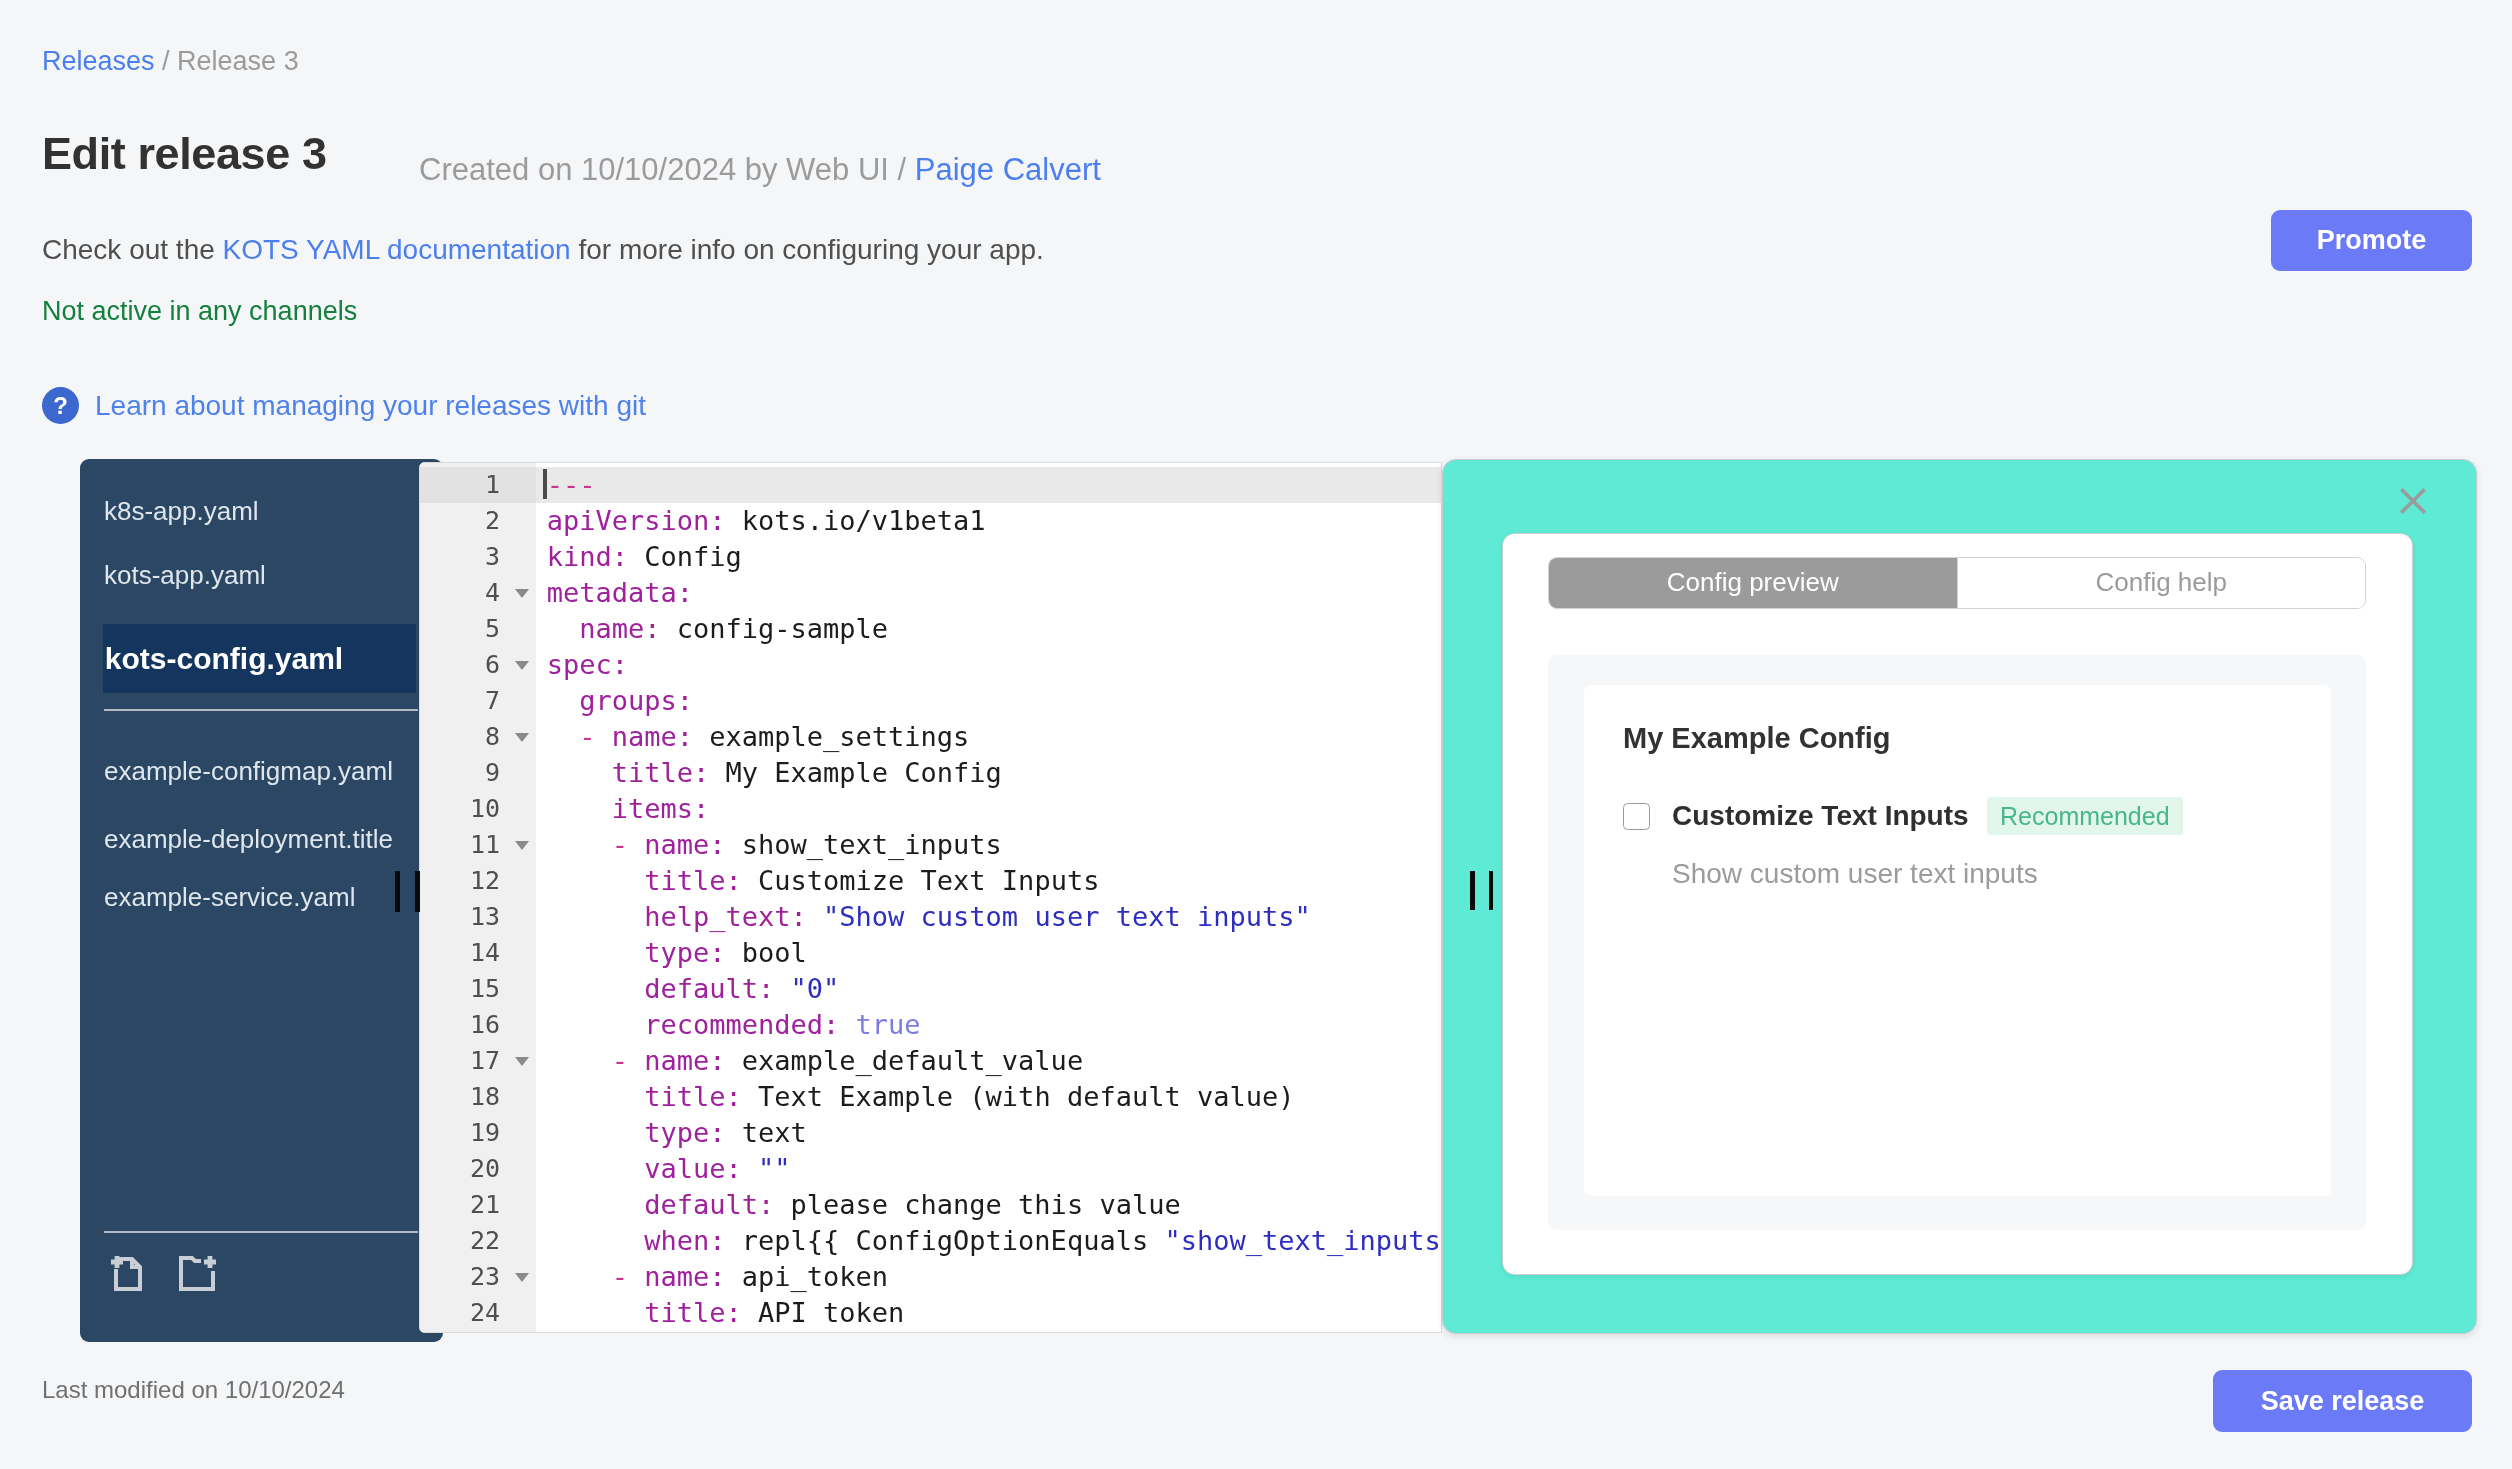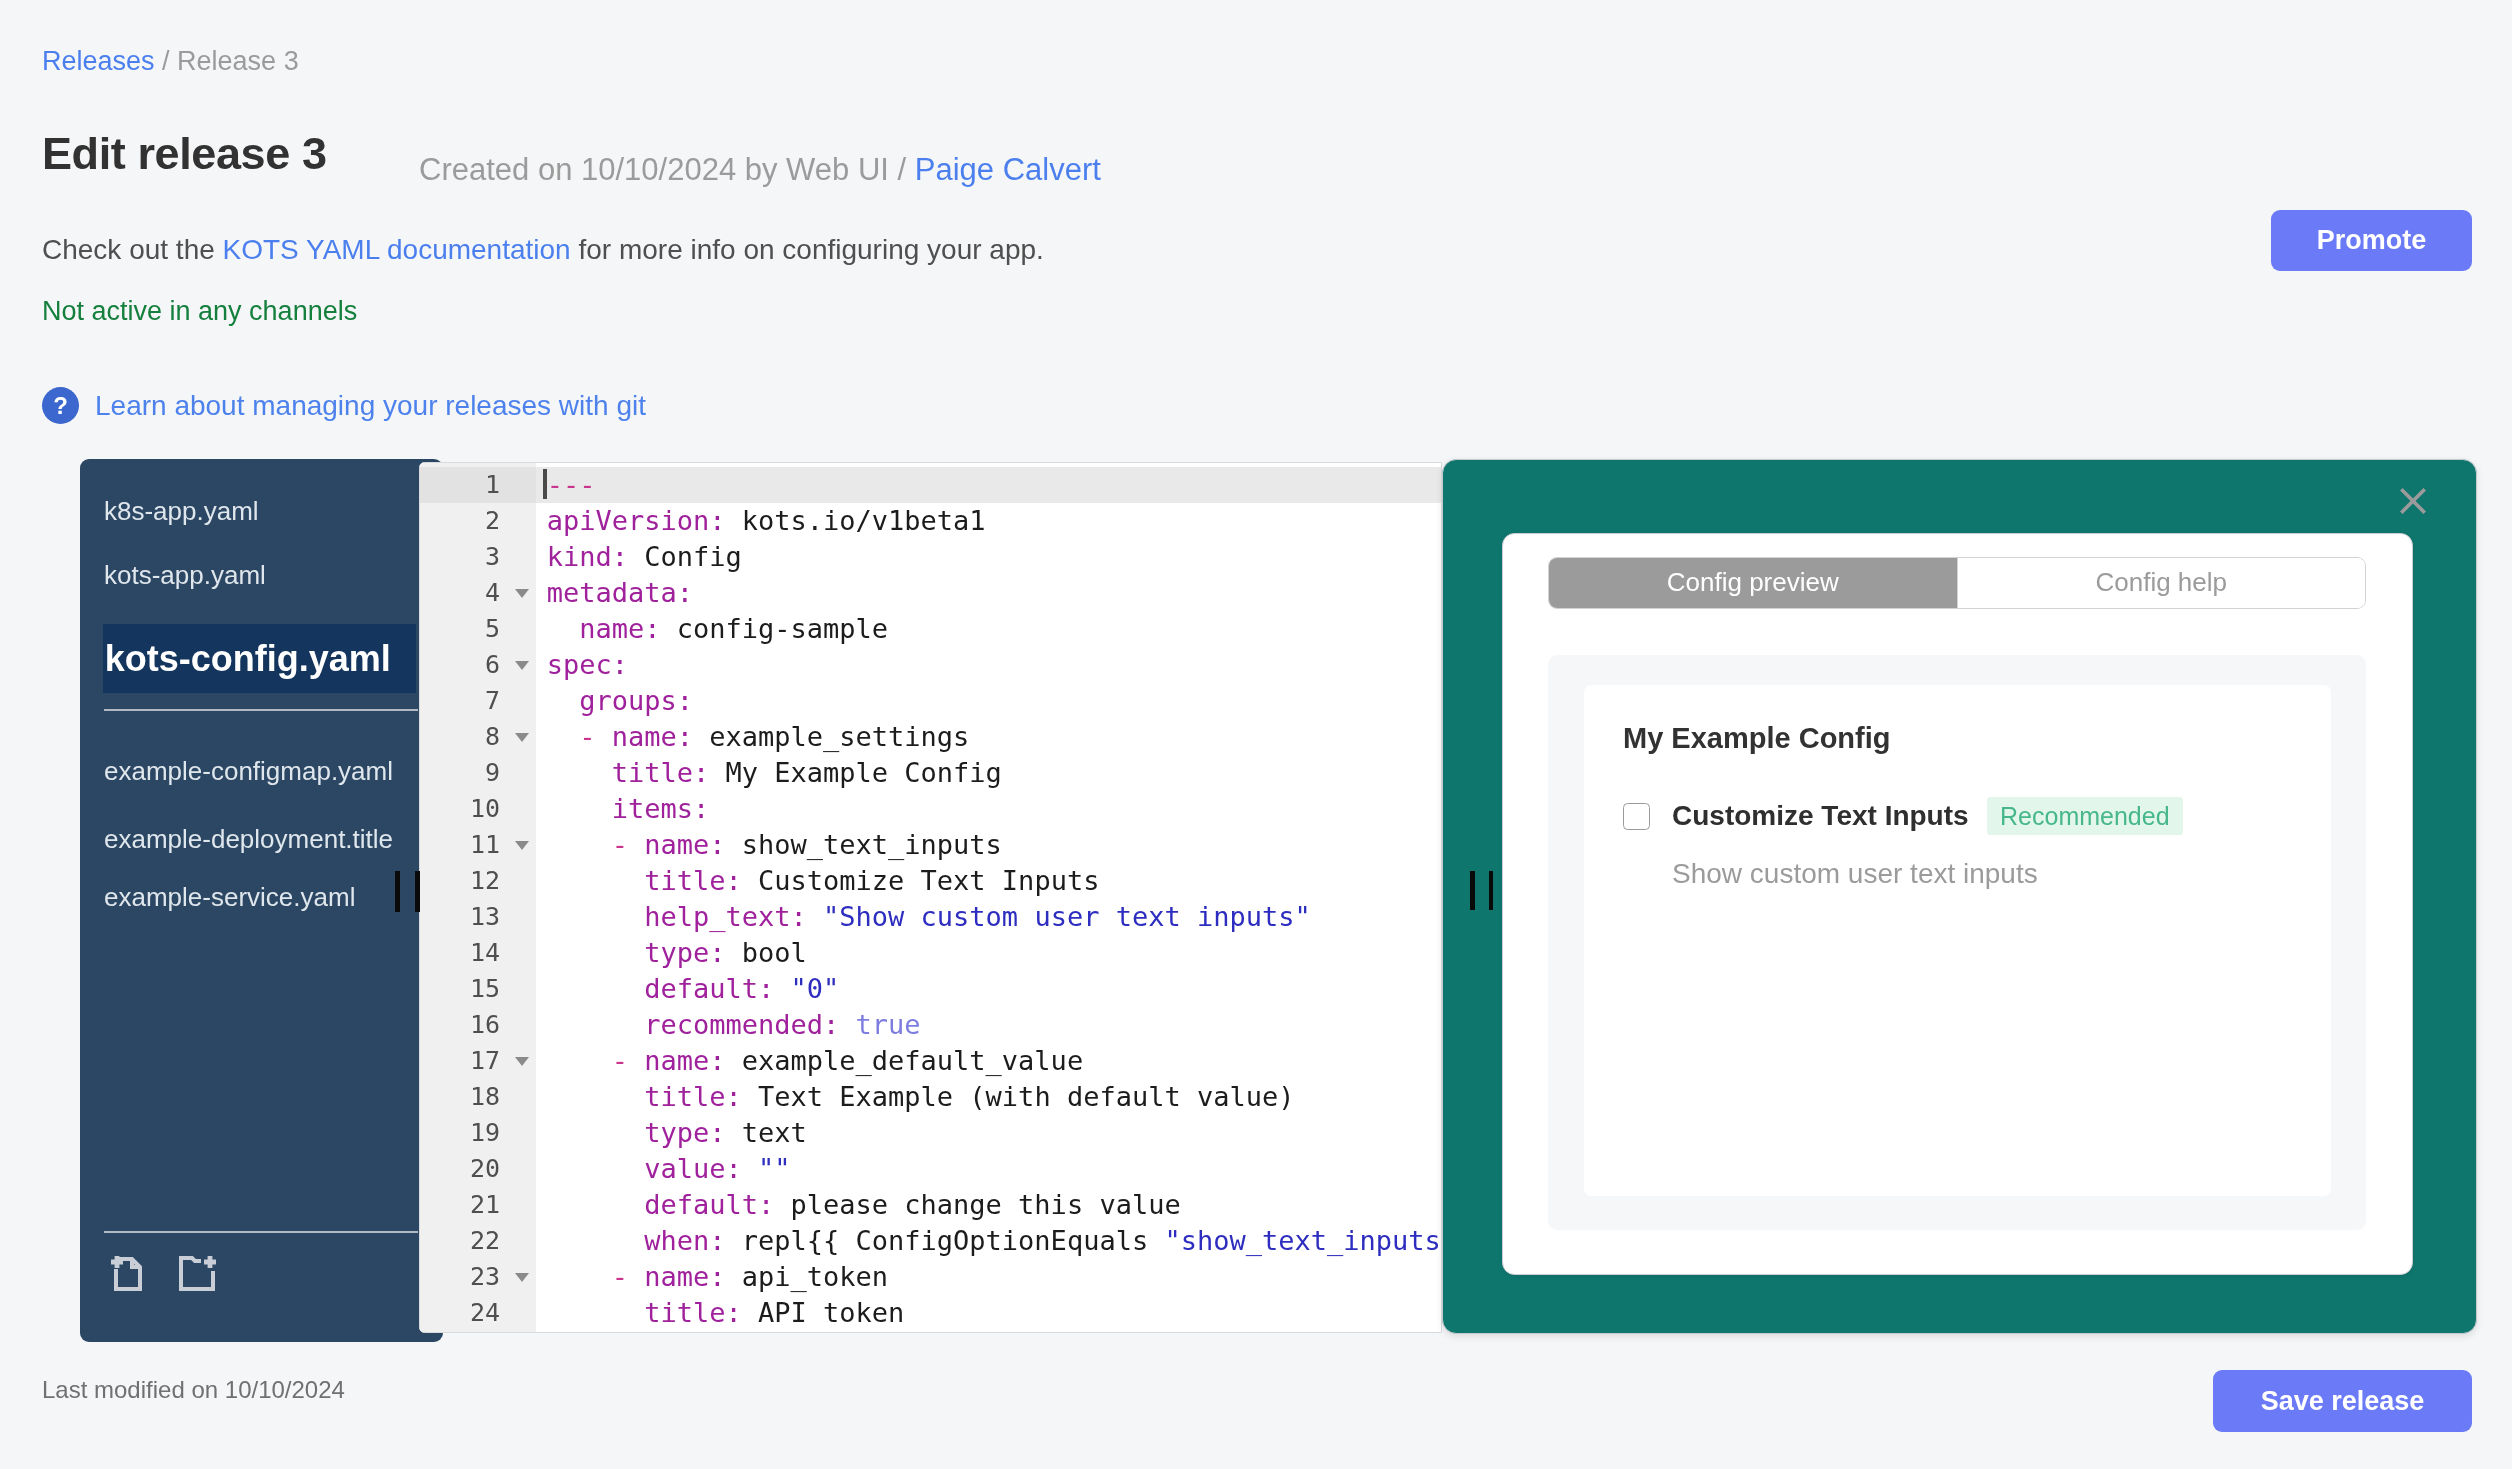--- a/index.html
+++ b/index.html
@@ -23,21 +23,21 @@
 
   .btn { background:#6b7bf7; color:#fff; font-weight:bold; font-size:27px; border:none; border-radius:9px; cursor:pointer; font-family:"Liberation Sans",sans-serif; }
   .promote-btn { left:2271px; top:210px; width:201px; height:61px; }
   .save-btn { left:2213px; top:1370px; width:259px; height:62px; }
 
   
   .sidebar { left:36px; top:459px; width:363px; height:883px; background:#2b4764; border-radius:9px;margin-left:44px; }
   .file-list { position:absolute; top:37px; left:0; right:0; }
   .file-item { width:294px; margin:0 0 34px 24px; padding:0; color:#dfe6ec; font-size:26px; line-height:30px; cursor:pointer; overflow-wrap:anywhere; }
   .file-item.wrap { line-height:48px; margin-bottom:19.6px; }
-  .file-item.selected { width:313px; margin:0 0 0 23px; background:#14355d; padding:19.6px 0 19.6px 1.8px; font-weight:bold; color:#ffffff; font-size:36px; }
+  .file-item.selected { width:313px; margin:0 0 0 23px; background:#14355d; padding:19.6px 0 19.6px 1.8px; font-weight:bold; color:#ffffff; font-size:30px; }
   .file-divider { height:1.8px; background:#c9ced6; opacity:.85; margin:16px 25px 36px 24px; }
   .sidebar-bottom { position:absolute; left:24px; right:25px; bottom:45px; }
   .sidebar-bottom .bar { height:1.8px; background:#c9ced6; opacity:.85; }
   .sidebar-icons { margin-top:16px; display:flex; gap:21.4px; }
   .sidebar-icons svg { cursor:pointer; }
 
   
   .drag-handle { display:flex; gap:14.3px; cursor:col-resize; z-index:30; }
   .drag-handle .bar { width:5.3px; height:41px; background:#0a0a0a; }
   .dh-left { left:395px; top:871px; }
@@ -52,21 +52,21 @@
   .gcell { width:116px; flex:0 0 116px; text-align:right; padding-right:36px; font-family:"DejaVu Sans Mono",monospace; font-size:25px; line-height:36px; color:#4f4f4f; position:relative; }
   .ccell { flex:1; font-family:"DejaVu Sans Mono",monospace; font-size:27px; line-height:36px; white-space:pre; padding-left:10.7px; position:relative; overflow:hidden; }
   .code-row.active .gcell { background:#e2e2e2; }
   .code-row.active .ccell { background:#e9e9e9; }
   .fold-arrow { position:absolute; right:7.1px; top:14.3px; width:0; height:0; border-left:7.1px solid transparent; border-right:7.1px solid transparent; border-top:9px solid #8a8a8a; cursor:pointer; }
   .cursor-caret { position:absolute; left:7.1px; top:2.7px; width:3.6px; height:30px; background:#4a4a4a; }
   .c-key { color:#a0219c; } .c-dash { color:#c9348c; } .c-plain { color:#1c1c1c; }
   .c-str { color:#2d2dc0; } .c-bool { color:#7d7de0; }
 
   
-  .preview-panel { left:1442px; top:459px; width:1035px; height:875px; background:#0f766e; border:1.8px solid #c6cad0; border-radius:14.3px; box-shadow:0 2.7px 7.1px rgba(0,0,0,0.10); }
+  .preview-panel { left:1442px; top:459px; width:1035px; height:875px; background:#5eead4; border:1.8px solid #c6cad0; border-radius:14.3px; box-shadow:0 2.7px 7.1px rgba(0,0,0,0.10); }
   .close-x { position:absolute; right:45px; top:23px; cursor:pointer; }
   .inner-card { position:absolute; left:59px; top:73px; width:911px; height:742px; background:#fff; border:1.8px solid #cbced3; border-radius:12.5px; box-shadow:0 1.8px 5.3px rgba(0,0,0,0.07); }
   .tabbar { position:absolute; left:45px; top:23px; width:818px; height:52px; border:1.8px solid #d2d2d2; border-radius:9px; display:flex; overflow:hidden; background:#fff; }
   .tab { flex:1; text-align:center; line-height:48px; font-size:26px; color:#9b9b9b; cursor:pointer; background:#fff; }
   .tab.active { background:#9b9b9b; color:#fff; }
   .tab + .tab { border-left:1.8px solid #d2d2d2; }
   .preview-body { position:absolute; left:45px; top:121px; width:818px; height:575px; background:#f6f7f9; border-radius:9px; }
   .config-card { position:absolute; left:36px; top:30px; width:747px; height:511px; background:#fff; border-radius:7.1px; }
   .config-title { position:absolute; left:39px; top:37px; font-size:29px; font-weight:bold; color:#323232; }
   .config-item-row { position:absolute; left:39px; top:112px; display:flex; align-items:center; }

